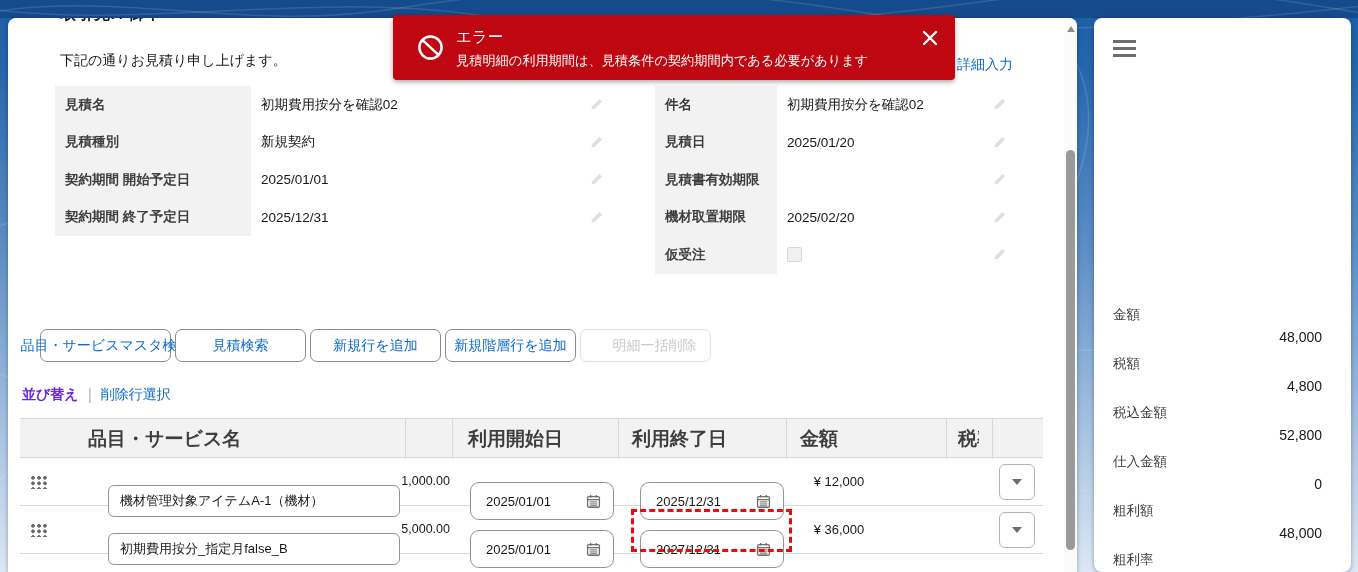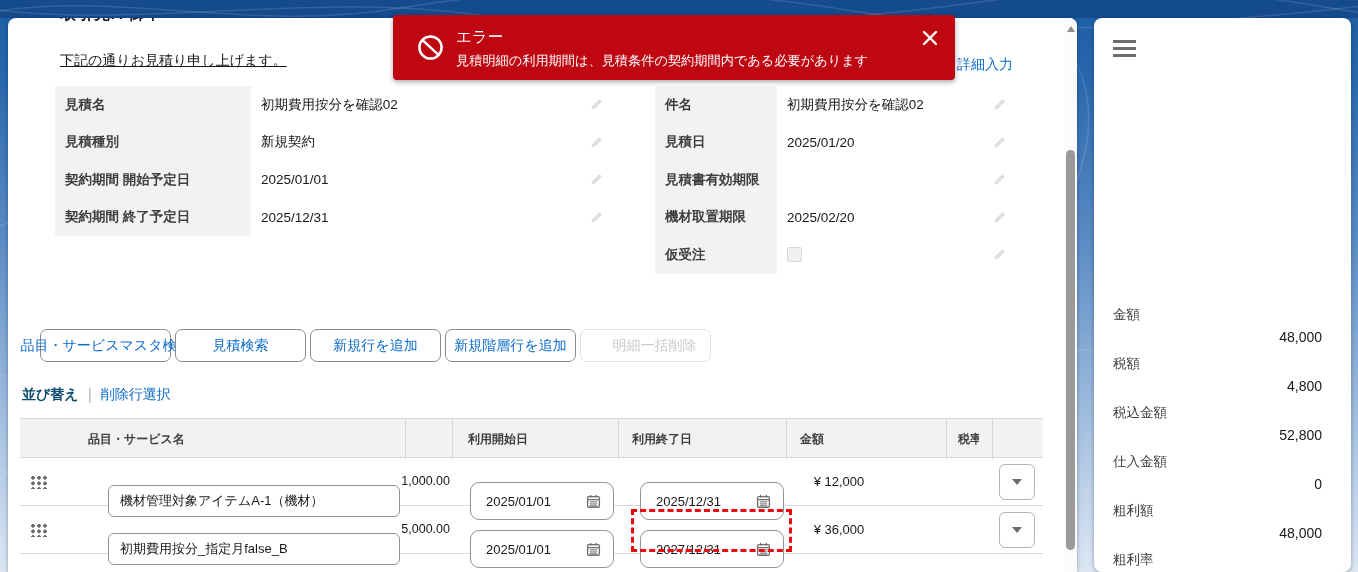--- a/index.html
+++ b/index.html
@@ -8,21 +8,21 @@
   body { position:relative;
     background:linear-gradient(180deg,#1b5da4 0px,#2766ac 70px,#5e8ec5 250px,#a7c2e0 430px,#dde7f3 572px); }
   .topstrip { position:absolute; left:0; top:0; width:1358px; height:18px; background:#134b8d; }
   .bgdeco { position:absolute; left:0; top:0; width:1358px; height:572px; pointer-events:none; }
 
   .card { position:absolute; background:#ffffff; box-shadow:0 1px 4px rgba(0,20,60,.35); }
   .main-card { left:8px; top:18px; width:1069px; height:554px; border-radius:8px 8px 0 0; overflow:hidden; }
   .side-card { left:1094px; top:18px; width:257px; height:554px; border-radius:8px; overflow:hidden; }
 
   .doc-title { position:absolute; left:52px; top:-14px; font-size:16px; font-weight:bold; color:#1a1a1a; letter-spacing:1px; }
-  .greeting { position:absolute; left:52px; top:34px; font-size:14px; color:#181818;text-decoration:underline; }
+  .greeting { position:absolute; left:52px; top:34px; font-size:14px; color:#181818; }
   .detail-link { position:absolute; left:949px; top:38px; font-size:14px; color:#0b6bcb; cursor:pointer; }
 
   .form-col { position:absolute; top:68px; }
   .form-left { left:47px; width:553px; }
   .form-right { left:647px; width:356px; }
   .frow { position:relative; height:37.5px; display:flex; align-items:center; }
   .flabel { height:100%; background:#f3f2f2; display:flex; align-items:center; padding-left:10px;
     font-size:13.5px; font-weight:bold; color:#3e3e3c; }
   .form-left .flabel { width:196px; }
   .form-right .flabel { width:122px; }
@@ -30,27 +30,27 @@
   .pencil { position:absolute; right:4px; top:11px; cursor:pointer; }
   .checkbox { width:15px; height:15px; background:#f1f0f0; border:1px solid #d9d8d8; border-radius:2px; margin-left:10px; }
 
   .toolbar { position:absolute; left:32px; top:311px; display:flex; gap:4px; }
   .btn { width:131px; height:33px; background:#fff; border:1px solid #8b8b8b; border-radius:7px;
     color:#0b6bcb; font-size:14px; display:flex; align-items:center; justify-content:center;
     white-space:nowrap; overflow:visible; cursor:pointer; }
   .btn.disabled { border-color:#e3e2e1; color:#ccc9c7; cursor:default;padding-left:18px; }
 
   .listctl { position:absolute; left:14px; top:368px; font-size:14px; display:flex; align-items:center; gap:9px; }
-  .sortlbl { font-weight:bold; color:#0c4a6e; }
+  .sortlbl { font-weight:bold; color:#6d28d9; }
   .ctl-div { color:#b9b7b5; font-size:16px; }
   .dellink { color:#0b6bcb; cursor:pointer; }
 
   .tbl { position:absolute; left:12px; top:400px; width:1023px; }
   .thead { position:relative; height:40px; background:#f3f2f2; border-top:1px solid #d8d8d8; border-bottom:1px solid #d8d8d8; }
-  .th { position:absolute; top:0; line-height:40px; font-size:12px; font-weight:bold; color:#3e3e3c; white-space:nowrap; }
+  .th { position:absolute; top:0; line-height:40px; font-size:19px; font-weight:bold; color:#3e3e3c; white-space:nowrap; }
   .vsep { position:absolute; top:0; width:1px; height:40px; background:#d8d8d8; }
   .trow { position:absolute; left:0; width:1023px; height:48px; border-bottom:1px solid #d8d8d8; }
   .handle { position:absolute; left:10px; top:17px; width:17px; height:14px; cursor:grab;
     background-image:radial-gradient(circle,#6b6b6b 1.7px,transparent 2px); background-size:6px 5.6px; }
   .textbox { position:absolute; background:#fff; border:1px solid #949494; border-radius:6px;
     font-size:13px; color:#181818; display:flex; align-items:center;margin-top:19px; }
   .namebox { left:88px; top:8px; width:292px; height:32px; padding-left:11px; }
   .datebox { width:144px; height:38px; top:5px; border-radius:9px; padding-left:15px; justify-content:space-between; padding-right:12px; }
   .qty { position:absolute; left:350px; top:16px; width:80px; text-align:right; font-size:12.5px; color:#181818; }
   .amt { position:absolute; left:754px; top:16px; width:130px; text-align:center; font-size:13px; color:#181818; }

